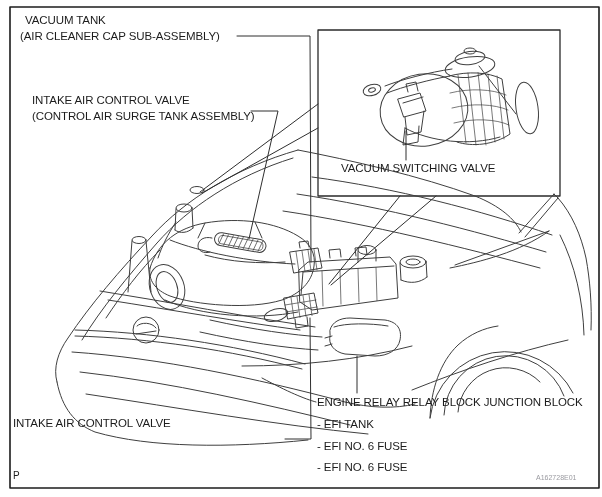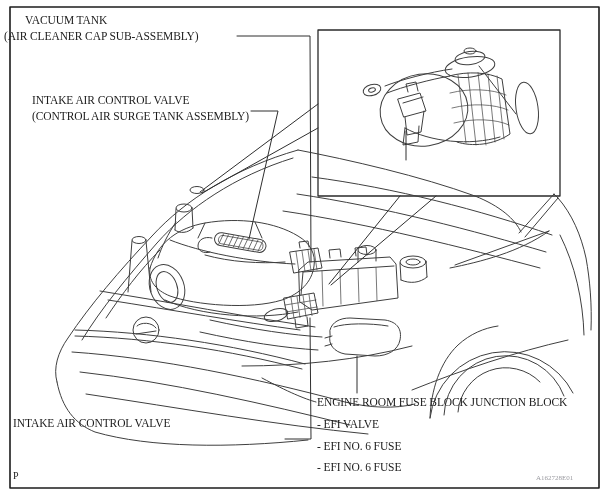--- a/index.html
+++ b/index.html
@@ -1,20 +1,20 @@
 <!DOCTYPE html>
 <html><head>
 <meta charset="utf-8">
 <style>
   html,body{margin:0;padding:0;background:#ffffff;}
   #stage{
     position:relative;
     width:602px;height:497px;
     background:#ffffff;
-    font-family:Liberation Serif, serif;
+    font-family:Liberation Sans, sans-serif;
     color:#1c1c1c;
     overflow:hidden;
   }
   #art{position:absolute;left:0;top:0;}
   .lbl{
     position:absolute;
     font-size:11.5px;
     line-height:13px;
     letter-spacing:-0.1px;
     white-space:nowrap;
@@ -211,28 +211,29 @@
 
       <path d="M406,131 L406,160"></path>
 
       <polyline points="285,439 311,439 310,318"></polyline>
 
       <path d="M357,356 L357,393"></path>
     </g>
   </svg>
 
   <div class="lbl" style="left:25px;top:14px">VACUUM TANK</div>
-  <div class="lbl" style="left:4px;top:30px">(AIR CLEANER CAP SUB-ASSEMBLY)</div>
+  <div class="lbl" style="left:20px;top:30px">(AIR CLEANER CAP SUB-ASSEMBLY)</div>
 
   <div class="lbl" style="left:32px;top:94px">INTAKE AIR CONTROL VALVE</div>
   <div class="lbl" style="left:32px;top:110px">(CONTROL AIR SURGE TANK ASSEMBLY)</div>
 
+  <div class="lbl" style="left:341px;top:162px">VACUUM SWITCHING VALVE</div>
 
   <div class="lbl" style="left:13px;top:417px">INTAKE AIR CONTROL VALVE</div>
 
-  <div class="lbl" style="left:317px;top:396px">ENGINE ROOM FUSE BLOCK JUNCTION BLOCK</div>
-  <div class="lbl" style="left:317px;top:418px">- EFI VALVE</div>
+  <div class="lbl" style="left:317px;top:396px">ENGINE RELAY RELAY BLOCK JUNCTION BLOCK</div>
+  <div class="lbl" style="left:317px;top:418px">- EFI TANK</div>
   <div class="lbl" style="left:317px;top:440px">- EFI NO. 6 FUSE</div>
   <div class="lbl" style="left:317px;top:461px">- EFI NO. 6 FUSE</div>
 
   <div class="page-marker" style="left:13px;top:470px">P</div>
   <div class="code" style="left:536px;top:474px">A162728E01</div>
 </div>
 
 </body></html>

